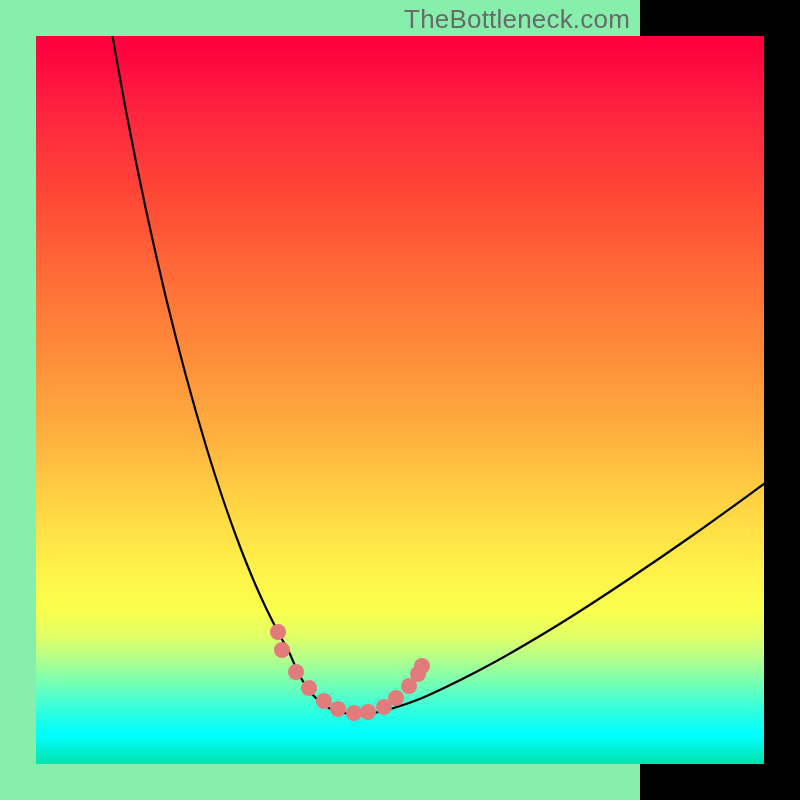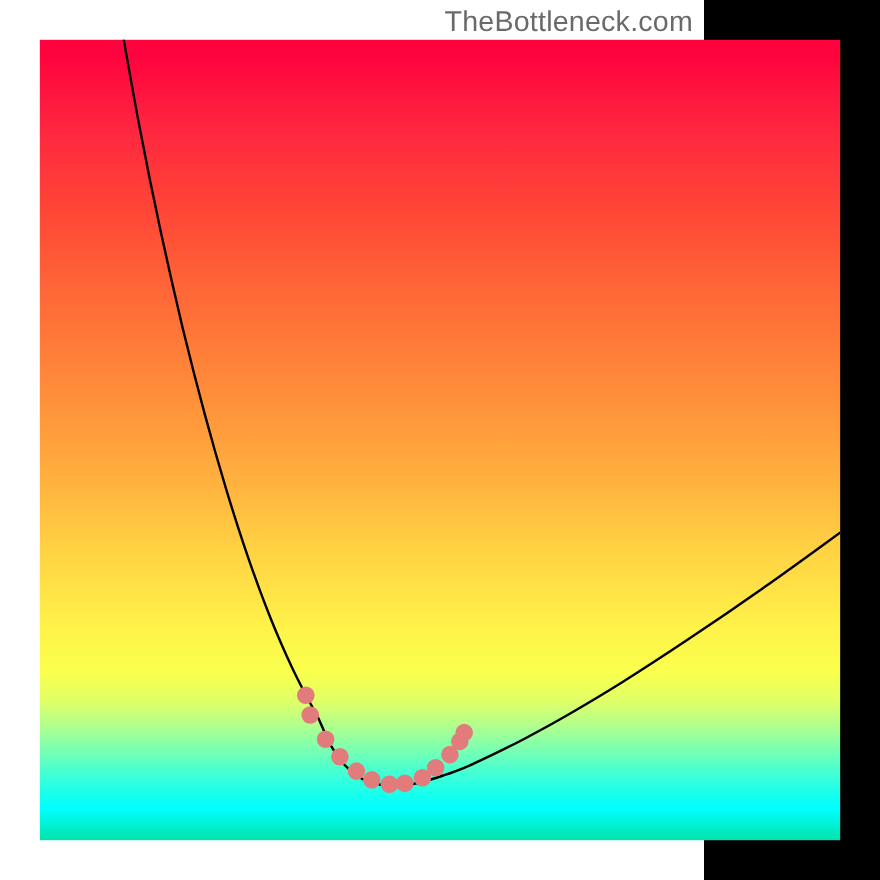--- a/index.html
+++ b/index.html
@@ -7,21 +7,21 @@
     padding: 0;
     width: 800px;
     height: 800px;
     background: #000;
     overflow: hidden;
   }
   .outer {
     position: relative;
     width: 640px;
     height: 800px;
-    background: #ffffff;
+    background: #86efac;
   }
   .watermark {
     position: absolute;
     top: 4px;
     right: 10px;
     color: #6a6a6a;
     font-family: Arial, Helvetica, sans-serif;
     font-size: 26px;
     font-weight: 500;
     letter-spacing: 0.2px;

